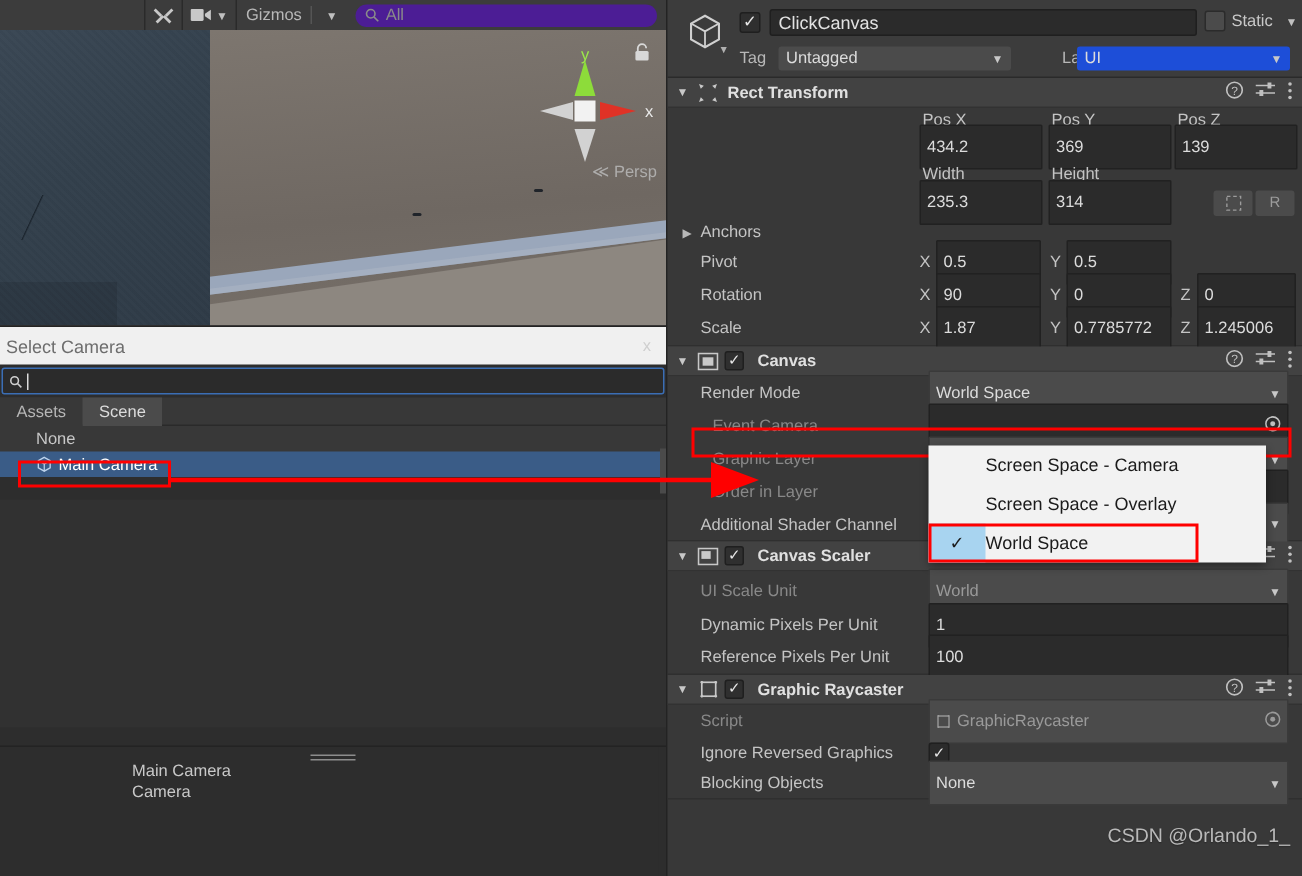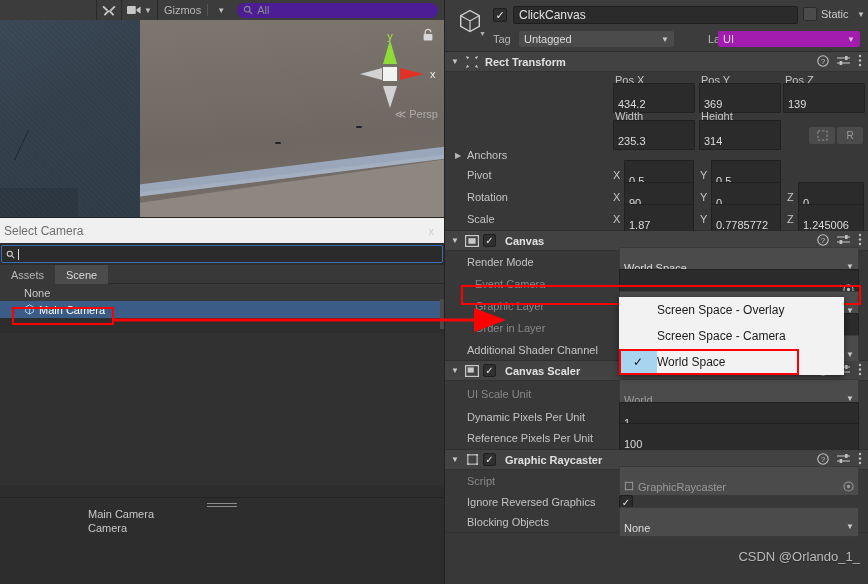--- a/index.html
+++ b/index.html
@@ -157,21 +157,21 @@
 
   #tag-label { position:absolute; left:48px; top:33px; color:#b8b8b8; font-size:11px; }
   #tag-drop {
     position:absolute; left:74px; top:31px; width:155px; height:16px;
     background:#4b4b4b; border-radius:2px; display:flex; align-items:center;
     padding:0 5px; color:#dcdcdc; font-size:11px;
   }
   #layer-label { position:absolute; left:239px; top:33px; color:#b8b8b8; font-size:11px;margin-left:24px; }
   #layer-drop {
     position:absolute; left:273px; top:31px; width:142px; height:16px;
-    background:#a21caf; border-radius:2px; display:flex; align-items:center;
+    background:#1d4ed8; border-radius:2px; display:flex; align-items:center;
     padding:0 5px; color:#dcdcdc; font-size:11px;
   }
   .dd-caret { margin-left:auto; font-size:8px; color:#c8c8c8; }
 
   
   .comp { background:#383838; border-bottom:1px solid #2f2f2f; }
   .comp-head {
     height: 20px; background:#424242; display:flex; align-items:center;
     padding: 0 6px; border-bottom:1px solid #323232; position:relative;
   }
@@ -183,21 +183,21 @@
   }
   .comp-head .cchk .chk { font-size:10px; color:#e8e8e8; line-height:1; }
   .comp-title { font-size:11px; color:#e0e0e0; font-weight:bold; margin-left:4px; }
   .comp-actions { margin-left:auto; display:flex; align-items:center; gap:8px; color:#c0c0c0; }
 
   .row { height: 19px; display:flex; align-items:center; position:relative; }
   .row-label { color:#c4c4c4; font-size:11px; }
   .row-label.dim { color:#888888; }
   .fld {
     background:#2b2b2b; border:1px solid #212121; border-radius:1px; height:28px;
-    display:flex; align-items:flex-start; padding:14px 4px; color:#dcdcdc; font-size:11px;
+    display:flex; align-items:center; padding:14px 4px; color:#dcdcdc; font-size:11px;
   }
   .fld.grey { background:#4b4b4b; border-color:#3a3a3a; }
   .fld.grey.dim { color:#9a9a9a; }
   .hdrlbl { color:#c4c4c4; font-size:11px; }
   .axis { color:#c4c4c4; font-size:11px; margin-right:3px; }
 
   .ghost-btn {
     background:#4b4b4b; border-radius:2px; height:17px;
     display:flex; align-items:center; justify-content:center; color:#9c9c9c; font-size:10px;
   }
@@ -712,25 +712,25 @@
         <span class="fld grey" style="position:absolute; left:174px; width:240px;">
           <span>None</span>
           <span class="dd-caret">▼</span>
         </span>
       </div>
     </div>
 
     <div id="dd-popup">
       <div class="dd-item">
         <span class="tick"></span>
-        <span>Screen Space - Overlay</span>
+        <span>Screen Space - Camera</span>
       </div>
       <div class="dd-item">
         <span class="tick"></span>
-        <span>Screen Space - Camera</span>
+        <span>Screen Space - Overlay</span>
       </div>
       <div class="dd-item checked">
         <span class="tick">✓</span>
         <span>World Space</span>
       </div>
       <div id="dd-hl"></div>
     </div>
 
     <div class="hl" style="left:16px; top:285px; width:400px; height:20px;"></div>
   </div>

